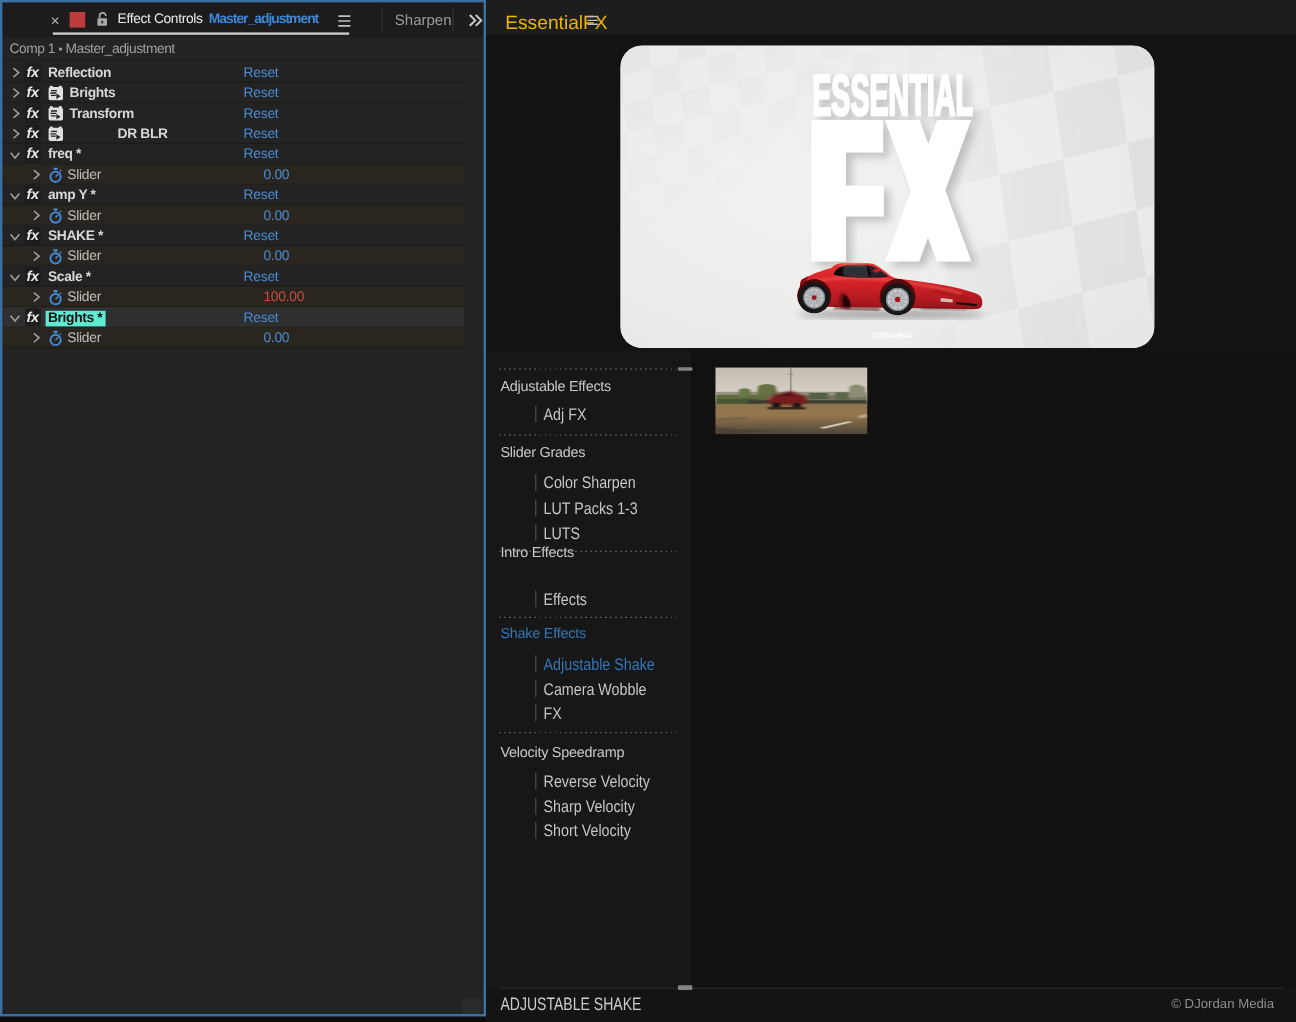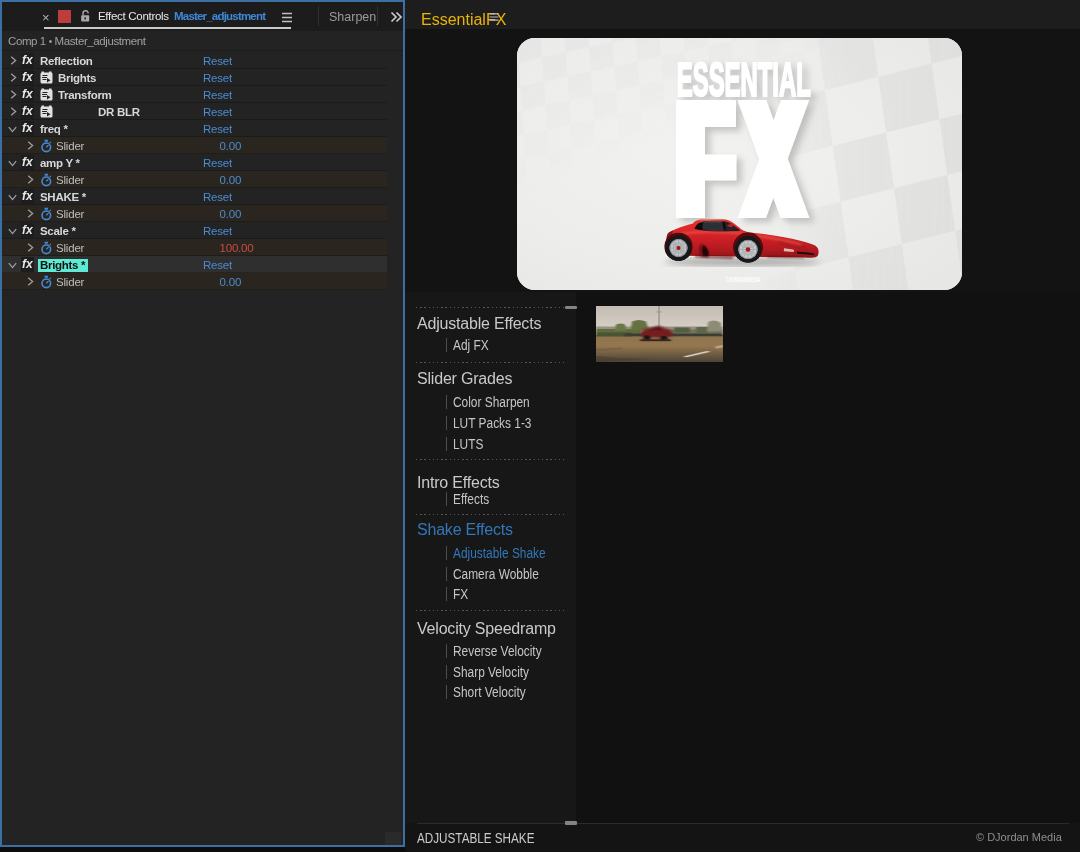--- a/index.html
+++ b/index.html
@@ -16,21 +16,21 @@
   .fxi { position:absolute; left:18.5px; top:1px; width:13.5px; height:15px; background:#1d1d1d; color:#e8e8e8; font-style:italic; font-weight:bold; font-size:12px; text-align:center; line-height:14px; }
   .ename { position:absolute; left:38px; top:2.5px; font-weight:bold; color:#d6d7d8; letter-spacing:-0.3px; }
   .reset { position:absolute; left:201px; top:2.5px; color:#4c8bd0; }
   .slidername { position:absolute; left:54px; top:2.5px; color:#bdbdbd; }
   .val { position:absolute; left:217.5px; top:2.5px; color:#4c8bd0; }
   .valred { color:#c84b42; }
   
   #rptab { left:405px; top:0; width:675px; height:29px; background:#1d1d1d; }
   #rpmain { left:405px; top:29px; width:675px; height:823px; background:#131313; }
   #card { left:517px; top:38px; width:445px; height:252px; border-radius:18px; background:#eeeeee; overflow:hidden; }
-  .hdr { font-size:16px; color:#c9c9c9; letter-spacing:-0.2px; }
+  .hdr { font-size:12px; color:#c9c9c9; letter-spacing:-0.2px; }
   .itm { font-size:14px; color:#c6c6c6; transform:scaleX(0.85); transform-origin:left top; }
   .blue { color:#3377b8; }
   .sep { width:150px; left:416px; height:1px; background:repeating-linear-gradient(90deg, #575757 0 1.5px, transparent 1.5px 4.2px); }
   .tick { width:1px; height:14px; background:#4d4d4d; left:446px; }
   .handle { width:12px; height:3.5px; background:#848484; border-radius:1px; left:565px; }
 </style>
 </head>
 <body>
 
   <div class="abs" id="lp"></div>
@@ -439,21 +439,21 @@
   <div class="abs itm" style="left:453px;top:337px;">Adj FX</div>
   <div class="abs sep" style="top:361.5px;"></div>
   <div class="abs hdr" style="left:417px;top:369.5px;">Slider Grades</div>
   <div class="abs tick" style="top:394.5px;"></div>
   <div class="abs itm" style="left:453px;top:393.5px;">Color Sharpen</div>
   <div class="abs tick" style="top:415.5px;"></div>
   <div class="abs itm" style="left:453px;top:414.5px;">LUT Packs 1-3</div>
   <div class="abs tick" style="top:436.5px;"></div>
   <div class="abs itm" style="left:453px;top:435.5px;">LUTS</div>
   <div class="abs sep" style="top:458.5px;"></div>
-  <div class="abs hdr" style="left:417px;top:474px;">Intro Effects</div>
+  <div class="abs hdr" style="left:417px;top:453px;">Intro Effects</div>
   <div class="abs tick" style="top:491.5px;"></div>
   <div class="abs itm" style="left:453px;top:490.5px;">Effects</div>
   <div class="abs sep" style="top:514px;"></div>
   <div class="abs hdr blue" style="left:417px;top:521px;">Shake Effects</div>
   <div class="abs tick" style="top:546px;"></div>
   <div class="abs itm blue" style="left:453px;top:545px;">Adjustable Shake</div>
   <div class="abs tick" style="top:567px;"></div>
   <div class="abs itm" style="left:453px;top:566px;">Camera Wobble</div>
   <div class="abs tick" style="top:587px;"></div>
   <div class="abs itm" style="left:453px;top:586px;">FX</div>

